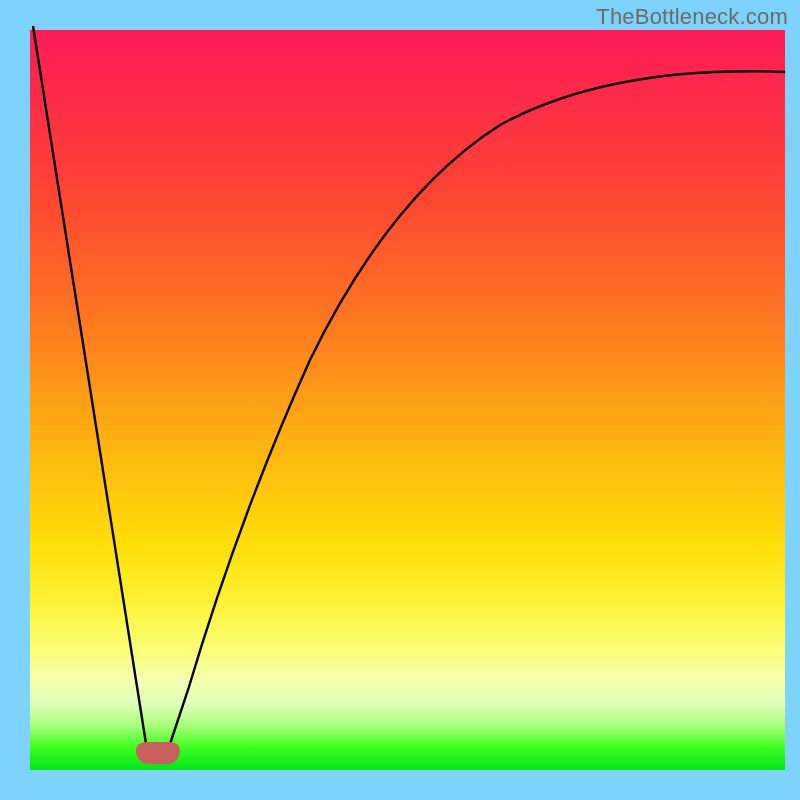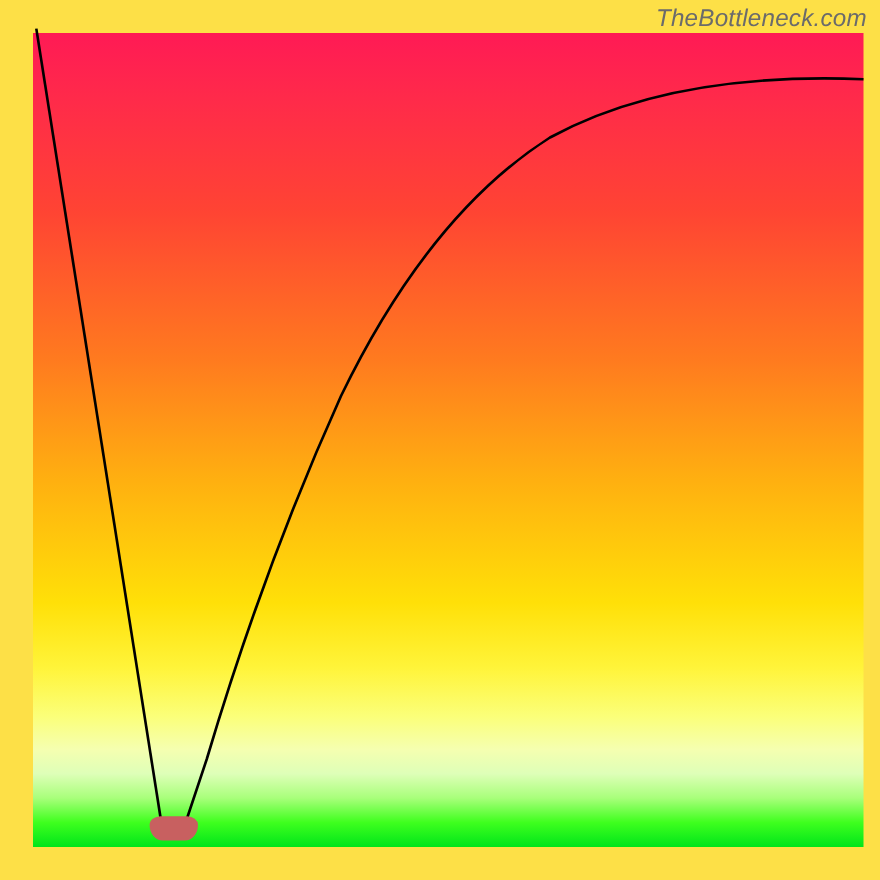--- a/index.html
+++ b/index.html
@@ -10,22 +10,21 @@
     background: #000;
     overflow: hidden;
     font-family: Arial, Helvetica, sans-serif;
   }
   .frame {
     position: absolute;
     left: 0;
     top: 0;
     width: 800px;
     height: 800px;
-    background: #fde047;
-    font-style: italic;
+    background: #7dd3fc;
   }
   .plot-area {
     position: absolute;
     left: 30px;
     top: 30px;
     width: 755px;
     height: 740px;
     
     background: linear-gradient(
       to bottom,

